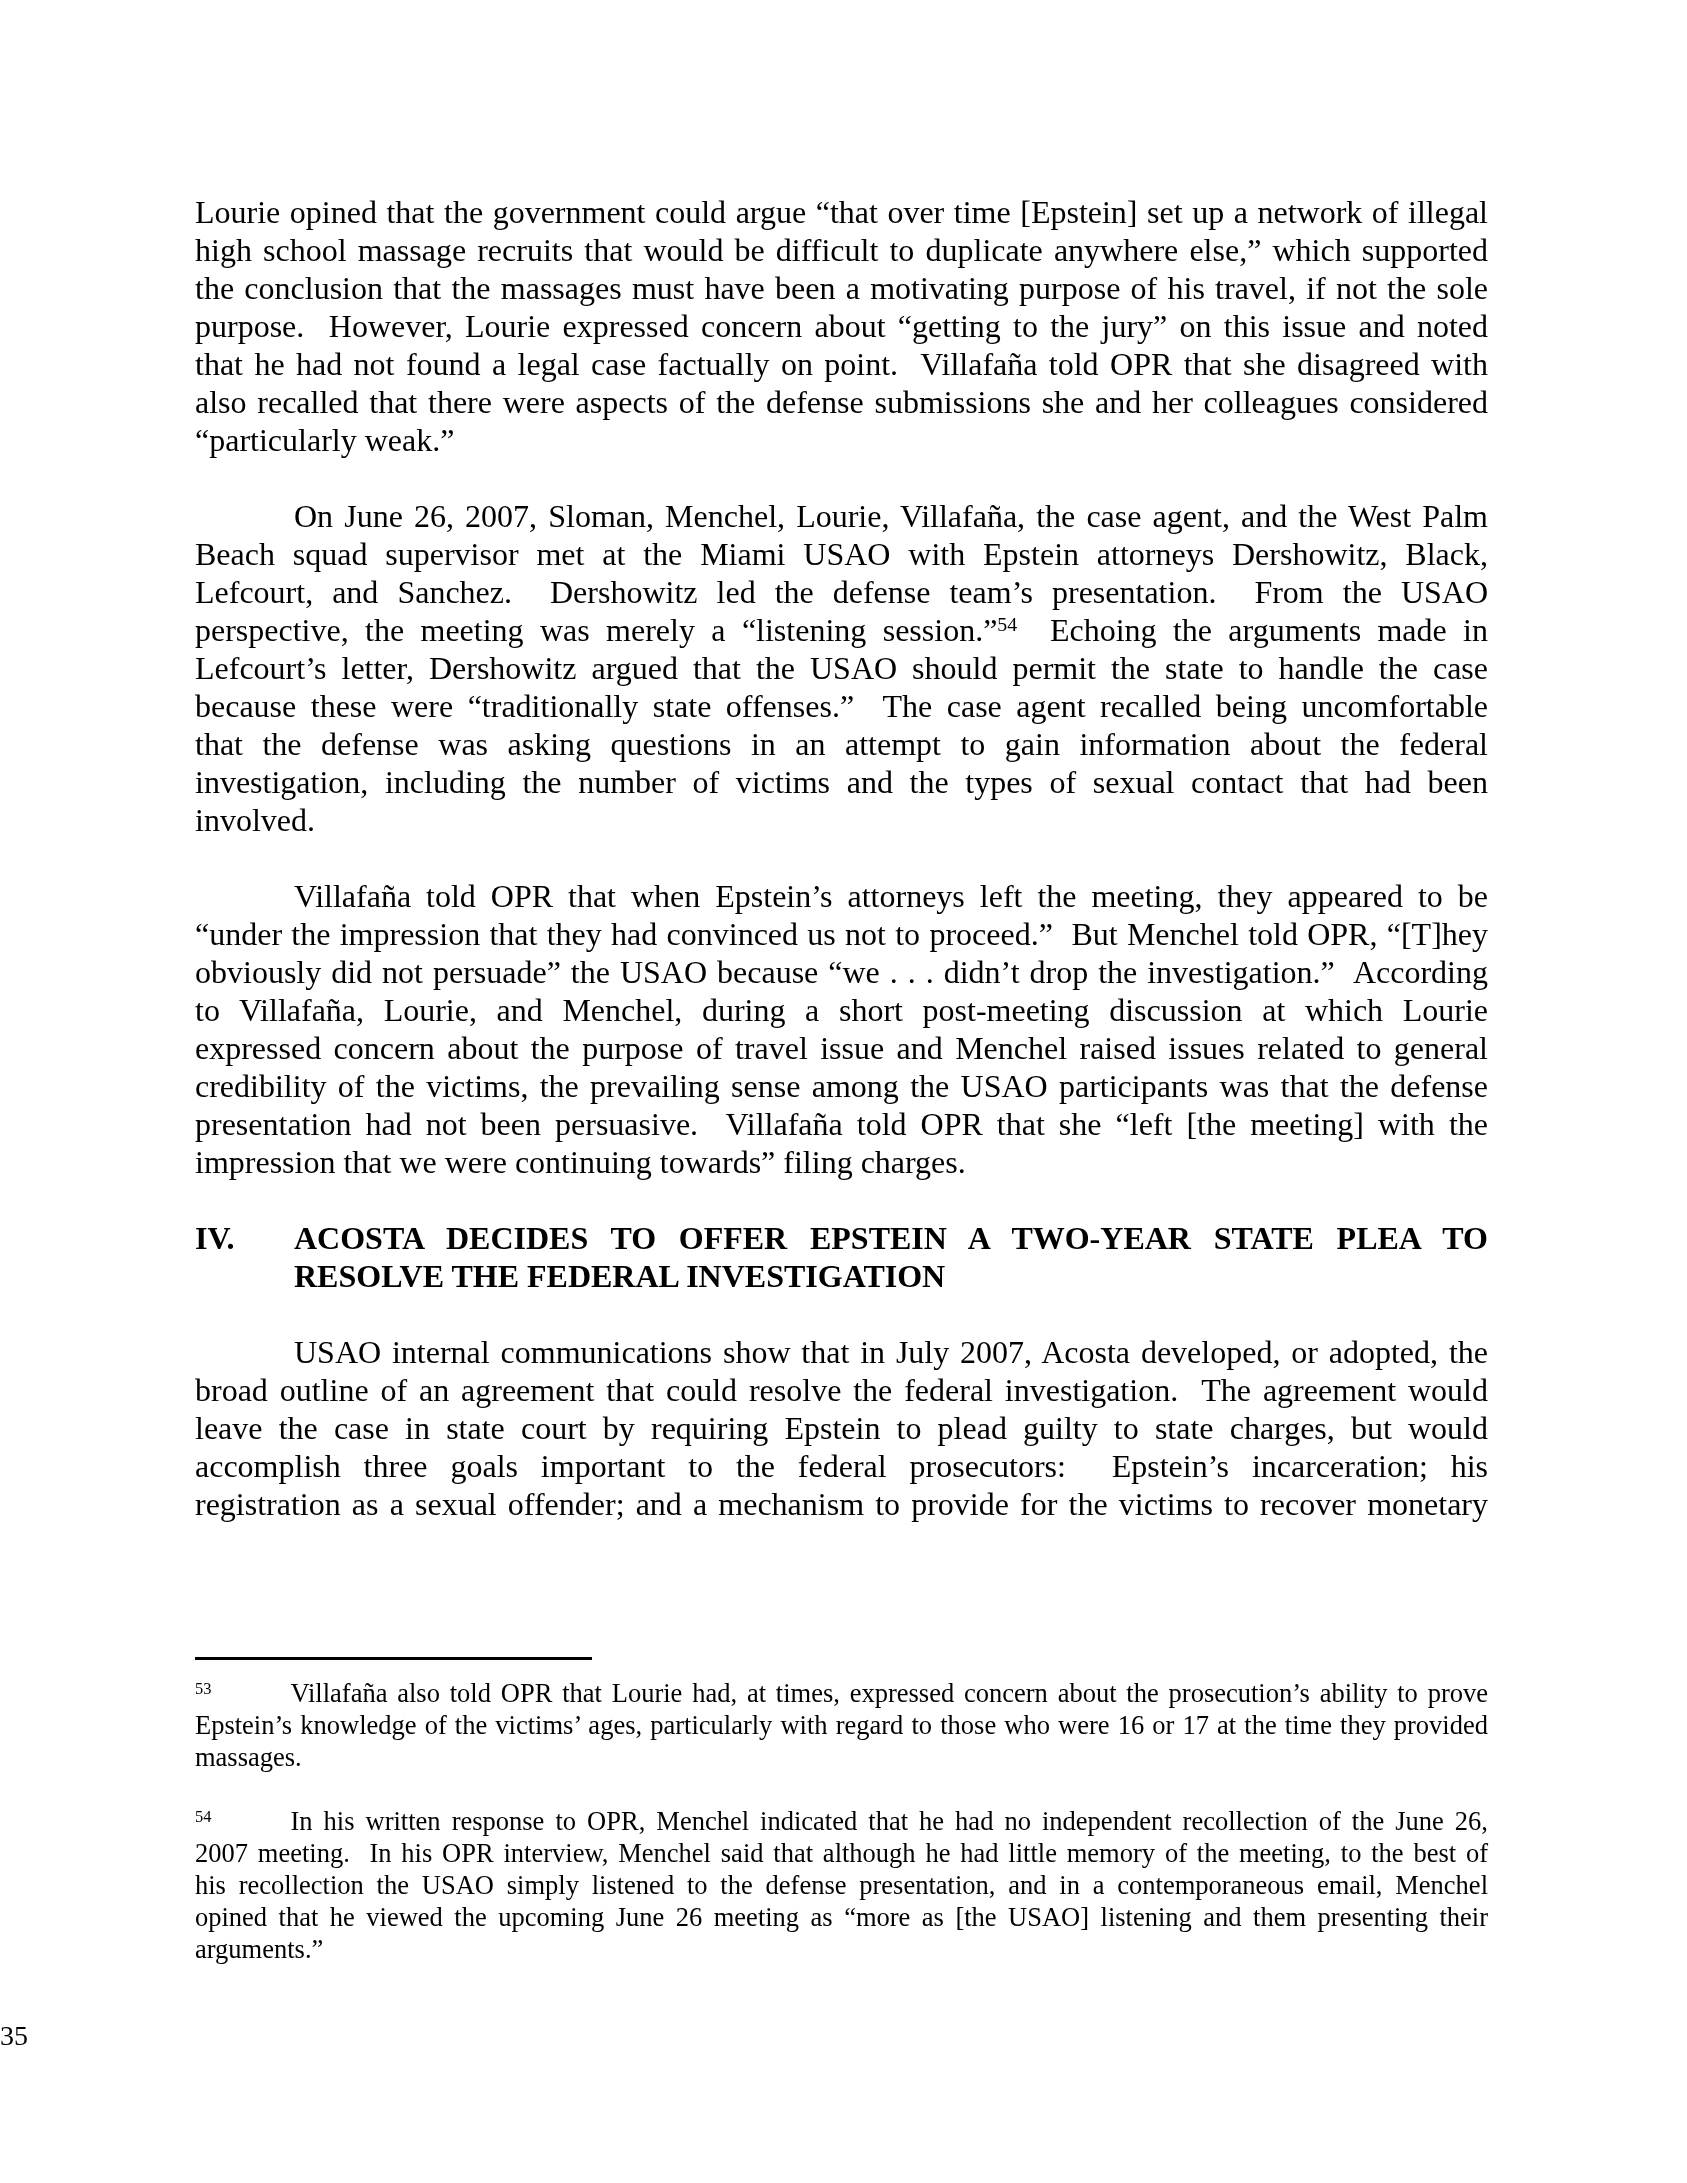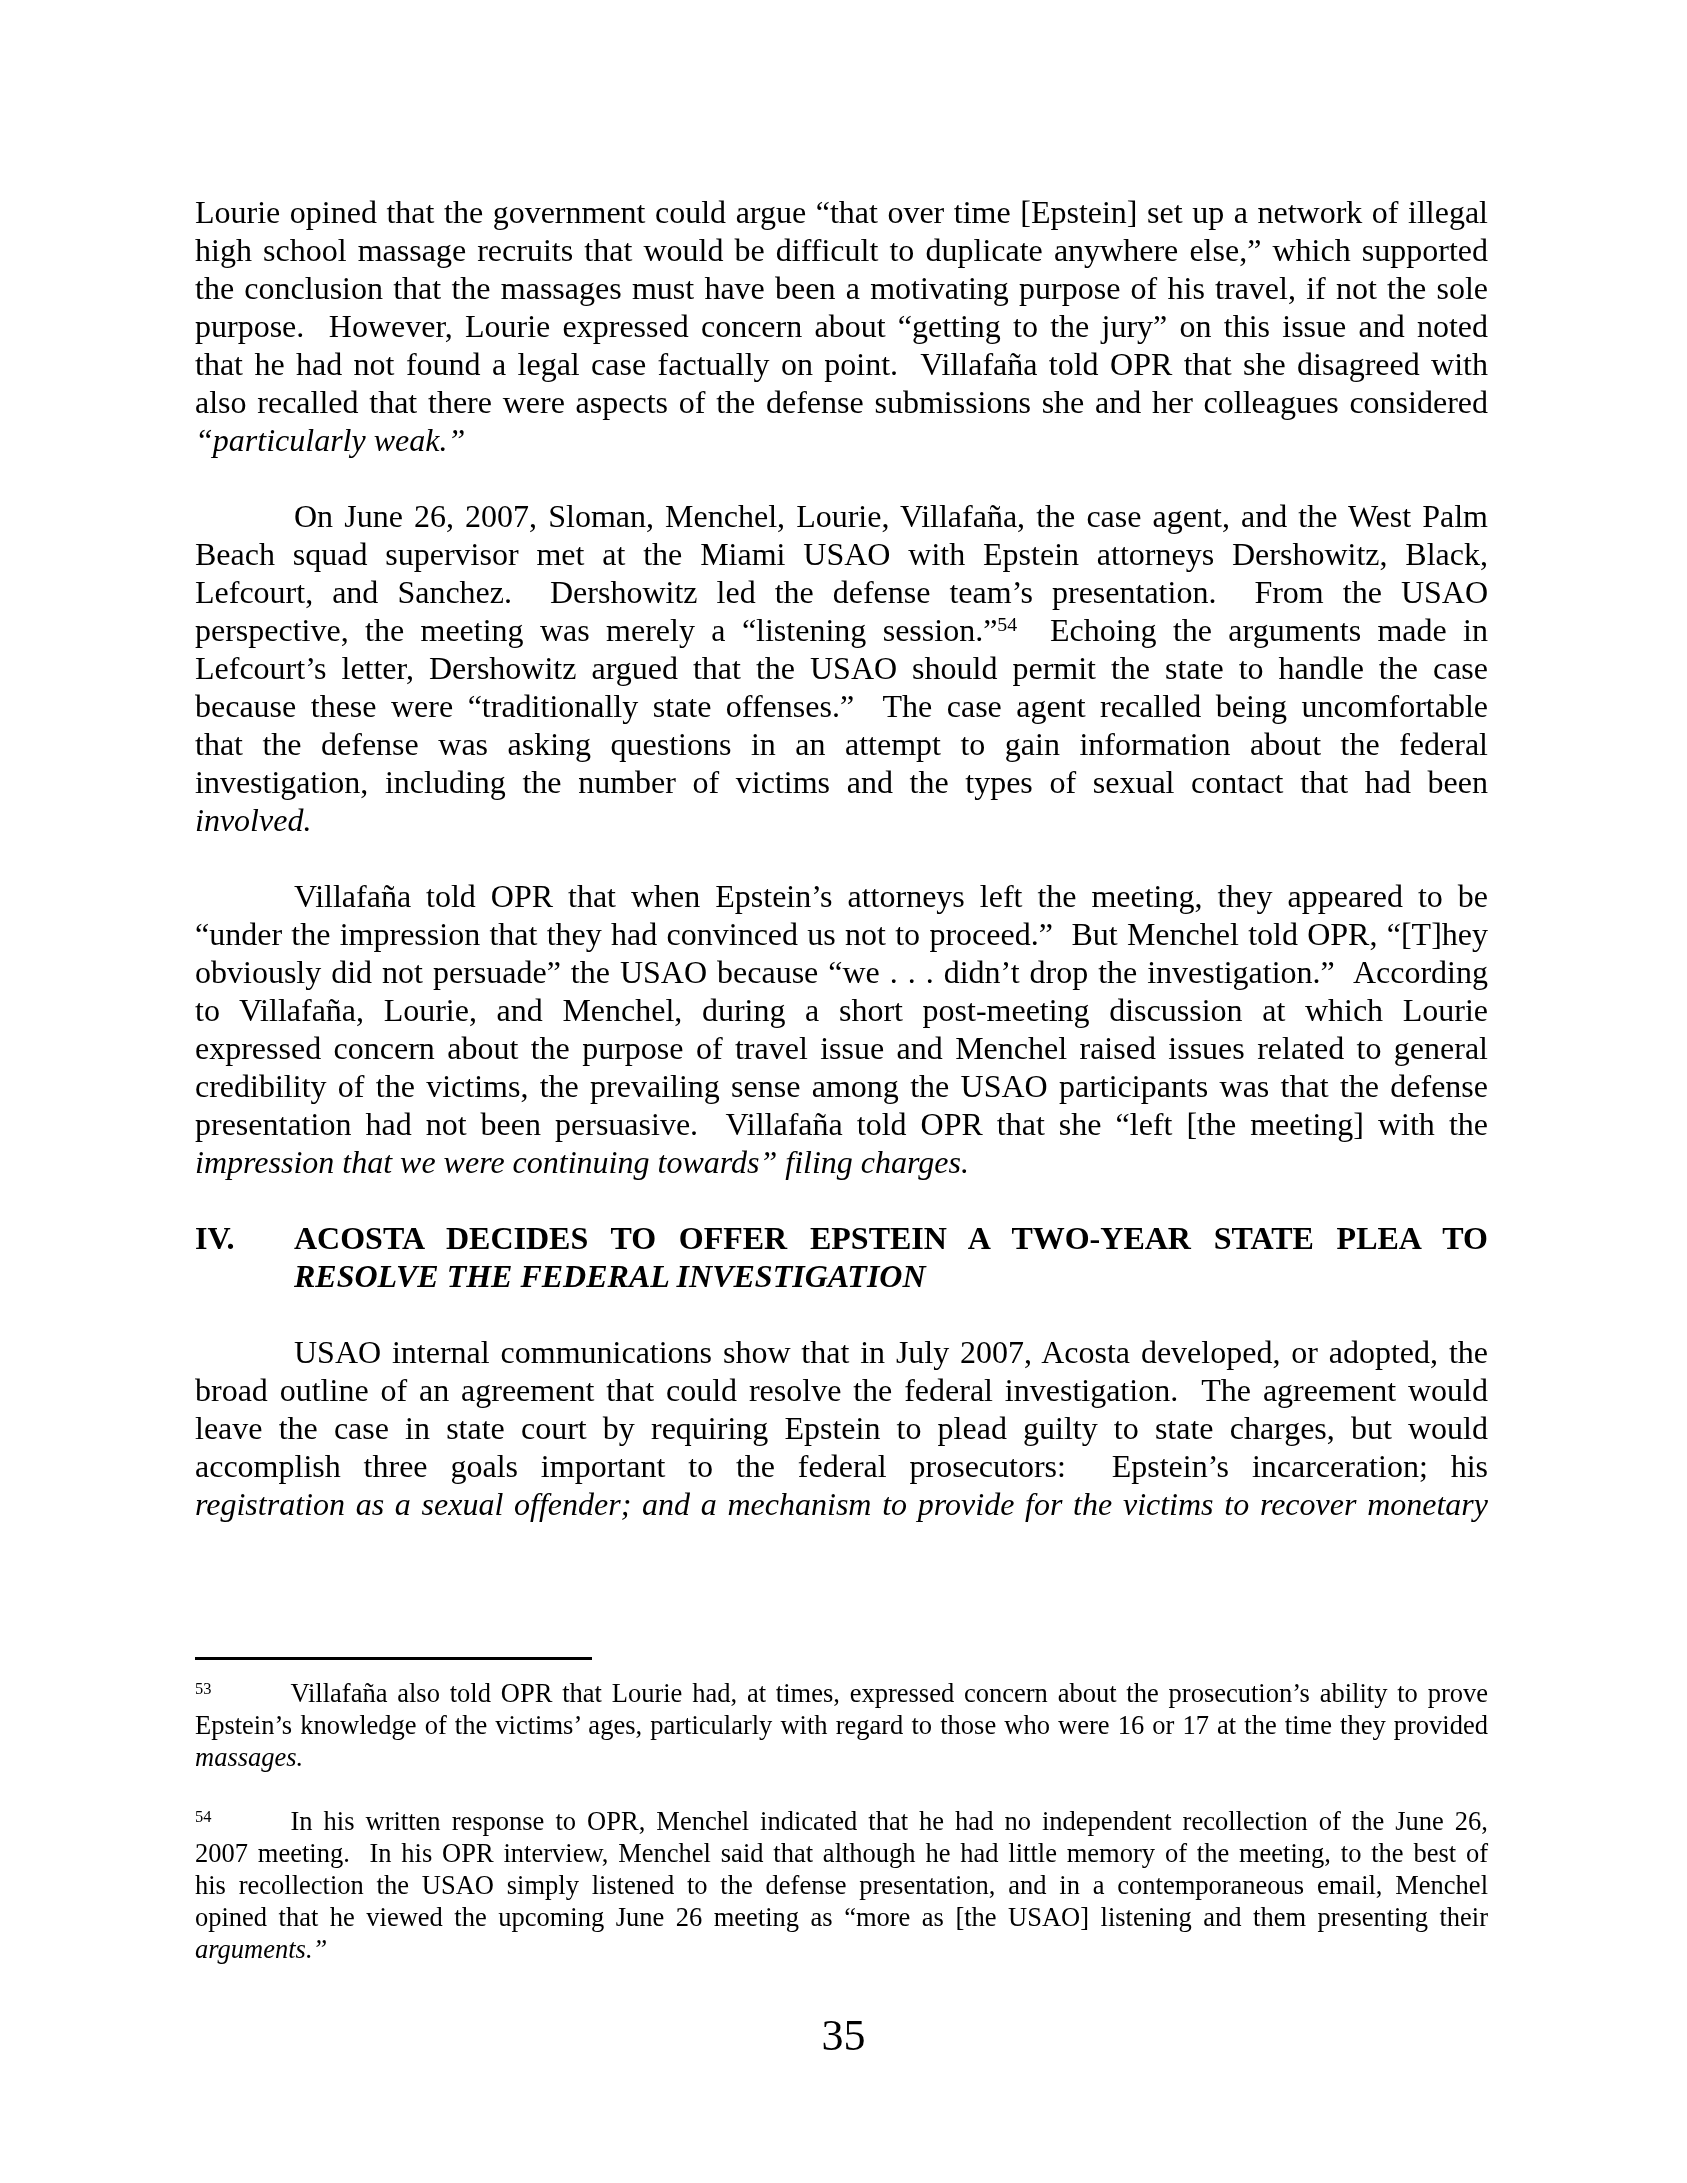--- a/index.html
+++ b/index.html
@@ -3,33 +3,33 @@
 <meta charset="utf-8">
 <style>
   html,body{margin:0;padding:0;background:#ffffff;}
   body{width:1687px;height:2183px;overflow:hidden;}
   .page{position:relative;width:1687px;height:1981px;background:#ffffff;color:#000;
         font-family:"Liberation Serif", serif;}
   .content{position:absolute;left:195px;top:193px;width:1293px;
            font-size:32px;line-height:38px;}
   .para{margin:0 0 38px 0;}
   .tline{text-align:justify;text-align-last:justify;}
-  .tline.tlast{text-align-last:left;font-style:italic;}
+  .tline.tlast{text-align-last:left;}
   .para.indent .tline:first-child{text-indent:99px;}
   .para.fulllast .tline.tlast{text-align-last:justify;}
   .heading{position:relative;margin:0 0 38px 0;padding-left:99px;font-weight:bold;}
   .hnum{position:absolute;left:0;top:0;}
   sup{font-size:0.62em;line-height:0;position:relative;top:-0.5em;vertical-align:baseline;}
   .tab{display:inline-block;width:79px;}
   .footnotes{position:absolute;left:195px;top:1657px;width:1293px;
              font-size:26.5px;line-height:32px;}
   .fnsep{width:397px;border-top:3.3px solid #000;margin:0 0 17px 0;}
   .fn{margin:0 0 32px 0;}
-  .pageno{position:absolute;left:0;top:2017px;width:1687px;text-align:center;
-          font-size:44px;line-height:38px;}
+  .pageno{position:absolute;left:0;top:2017px;width:1687px;
+          font-size:28px;line-height:38px;}
 </style>
 </head>
 <body>
 
 <div class="page">
 
   <div class="content">
 
     <div class="para">
         <div class="tline">Lourie opined that the government could argue “that over time [Epstein] set up a network of illegal</div>

